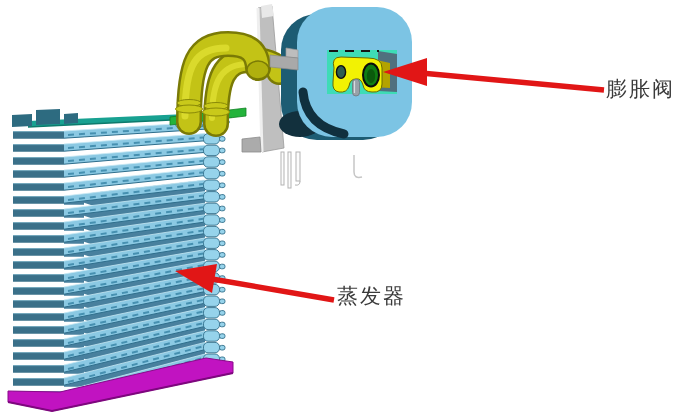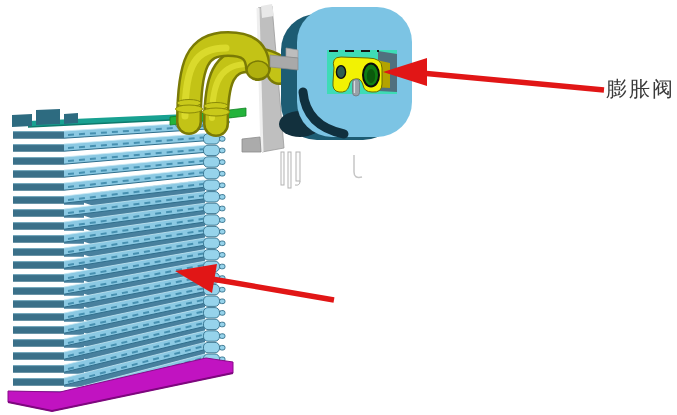--- a/index.html
+++ b/index.html
@@ -302,13 +302,14 @@
 
     <g>
       <polygon points="383,72 427,58 427,86" fill="#e11616"></polygon>
       <line x1="421" y1="73" x2="604" y2="90" stroke="#e11616" stroke-width="5.5"></line>
       <polygon points="175,271 217,264 212,293" fill="#e11616"></polygon>
       <line x1="212" y1="279" x2="334" y2="300" stroke="#e11616" stroke-width="5.5"></line>
     </g>
   </svg>
 
   <div class="callout-label" id="label-expansion-valve">膨胀阀</div>
+  <div class="callout-label" id="label-evaporator">蒸发器</div>
 </div>
 
 </body></html>

